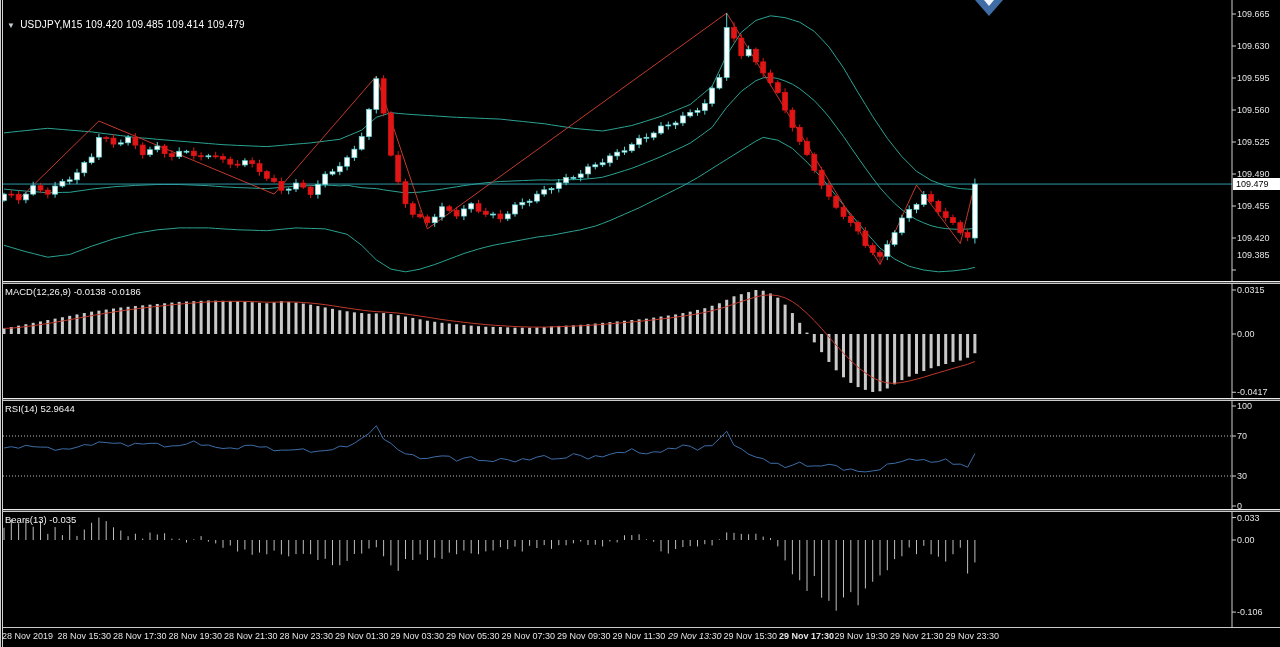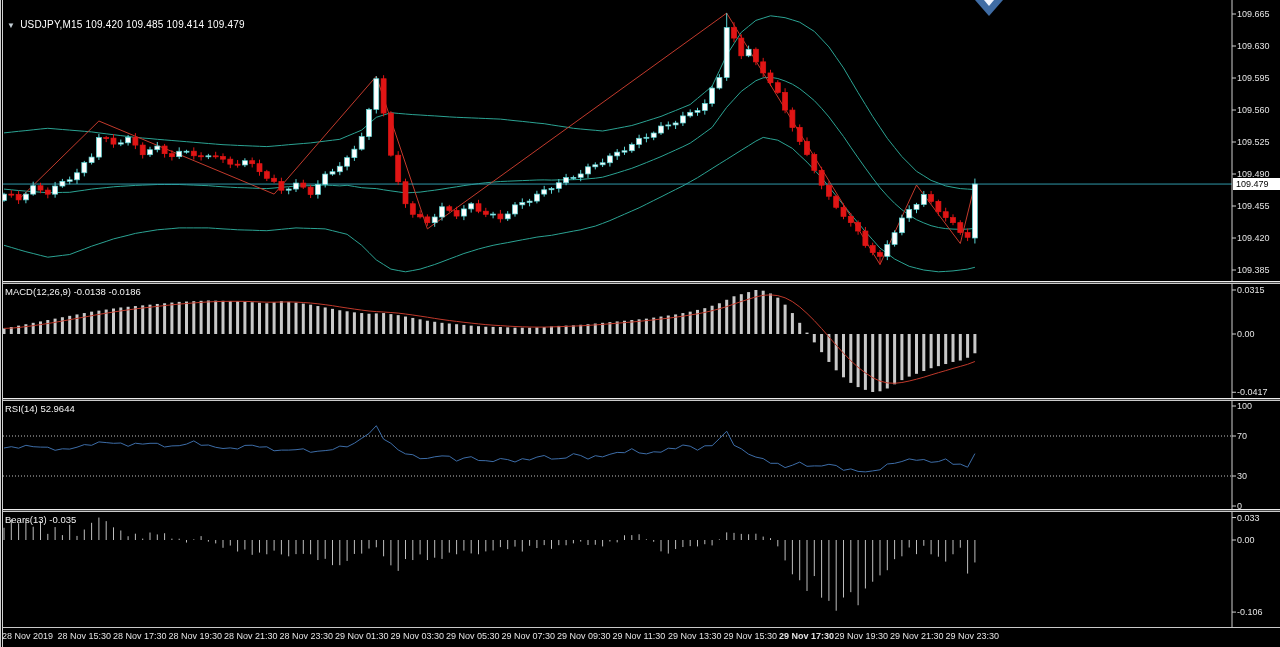--- a/index.html
+++ b/index.html
@@ -625,21 +625,21 @@
 
   <div class="axis" id="price-axis">
       <div class="tick" style="top: 9px;">109.665</div>
       <div class="tick" style="top: 41px;">109.630</div>
       <div class="tick" style="top: 73px;">109.595</div>
       <div class="tick" style="top: 105px;">109.560</div>
       <div class="tick" style="top: 137px;">109.525</div>
       <div class="tick" style="top: 169px;">109.490</div>
       <div class="tick" style="top: 201px;">109.455</div>
       <div class="tick" style="top: 233px;">109.420</div>
-      <div class="tick" style="top: 265px;">109.385</div>
+      <div class="tick" style="top: 250px;">109.385</div>
       <div class="tick" style="top: 284.995px;">0.0315</div>
       <div class="tick" style="top: 329px;">0.00</div>
       <div class="tick" style="top: 387.255px;">-0.0417</div>
       <div class="tick" style="top: 401px;">100</div>
       <div class="tick" style="top: 431px;">70</div>
       <div class="tick" style="top: 471px;">30</div>
       <div class="tick" style="top: 501px;">0</div>
       <div class="tick" style="top: 512.56px;">0.033</div>
       <div class="tick" style="top: 535px;">0.00</div>
       <div class="tick" style="top: 607.08px;">-0.106</div>
@@ -650,21 +650,21 @@
       <div class="tick" style="left: 113px;">28 Nov 17:30</div>
       <div class="tick" style="left: 168.5px;">28 Nov 19:30</div>
       <div class="tick" style="left: 224px;">28 Nov 21:30</div>
       <div class="tick" style="left: 279.5px; text-align: right;">28 Nov 23:30</div>
       <div class="tick" style="left: 335px;">29 Nov 01:30</div>
       <div class="tick" style="left: 390.5px;">29 Nov 03:30</div>
       <div class="tick" style="left: 446px;">29 Nov 05:30</div>
       <div class="tick" style="left: 501.5px;">29 Nov 07:30</div>
       <div class="tick" style="left: 557px;">29 Nov 09:30</div>
       <div class="tick" style="left: 612.5px;">29 Nov 11:30</div>
-      <div class="tick" style="left: 668px;">29 Nov 13:30</div>
+      <div class="tick" style="left: 668px; font-style: italic;">29 Nov 13:30</div>
       <div class="tick" style="left: 723.5px;">29 Nov 15:30</div>
       <div class="tick" style="left: 779px; font-weight: bold;">29 Nov 17:30</div>
       <div class="tick" style="left: 834.5px;">29 Nov 19:30</div>
       <div class="tick" style="left: 890px;">29 Nov 21:30</div>
       <div class="tick" style="left: 945.5px;">29 Nov 23:30</div>
     </div>
   <div id="price-tag" style="top: 178.057px;">109.479</div>
 </div>
 
 </body></html>

